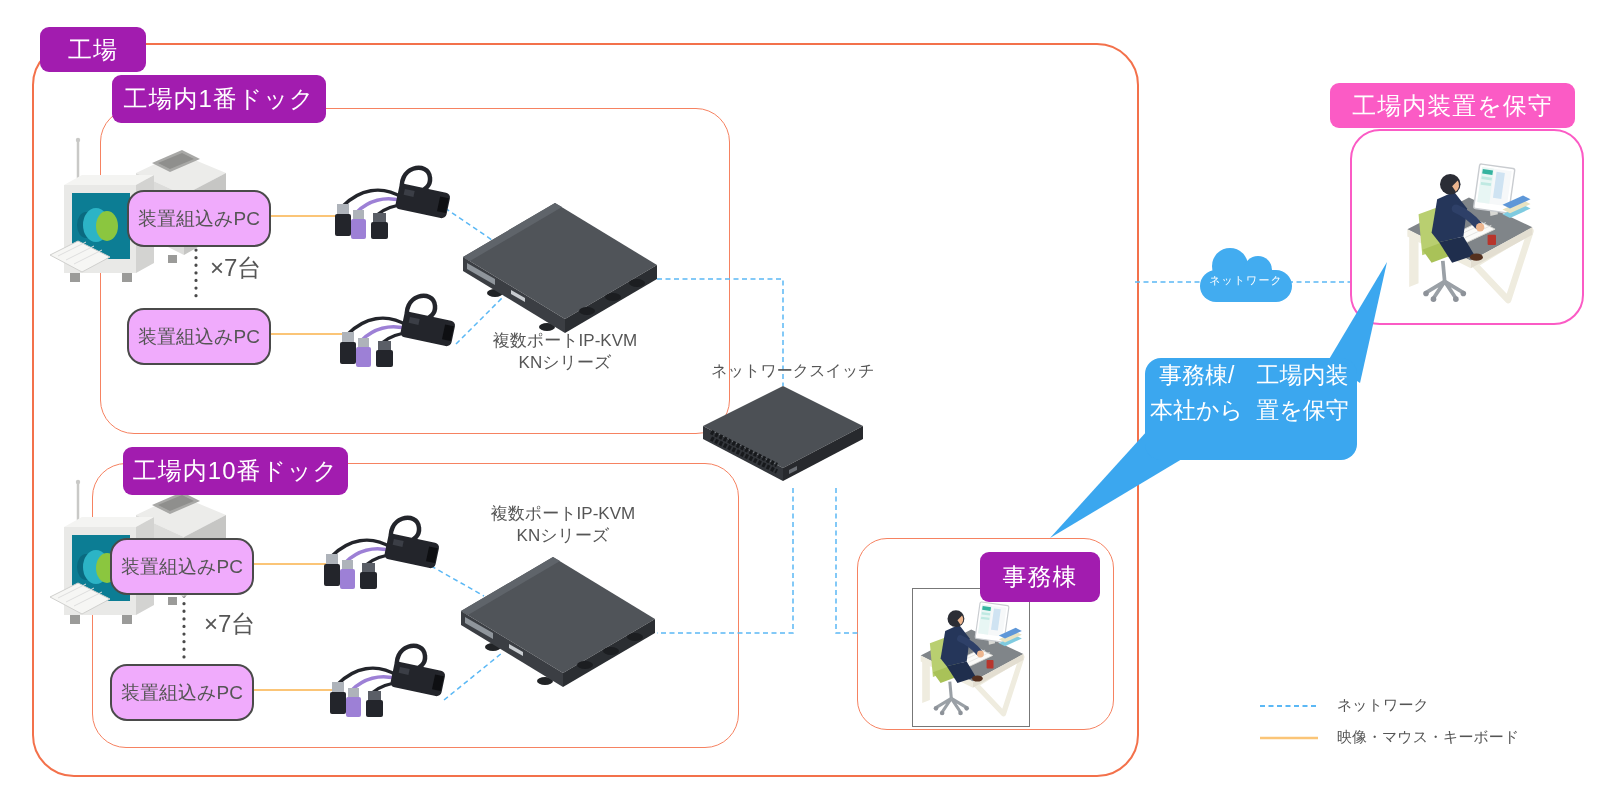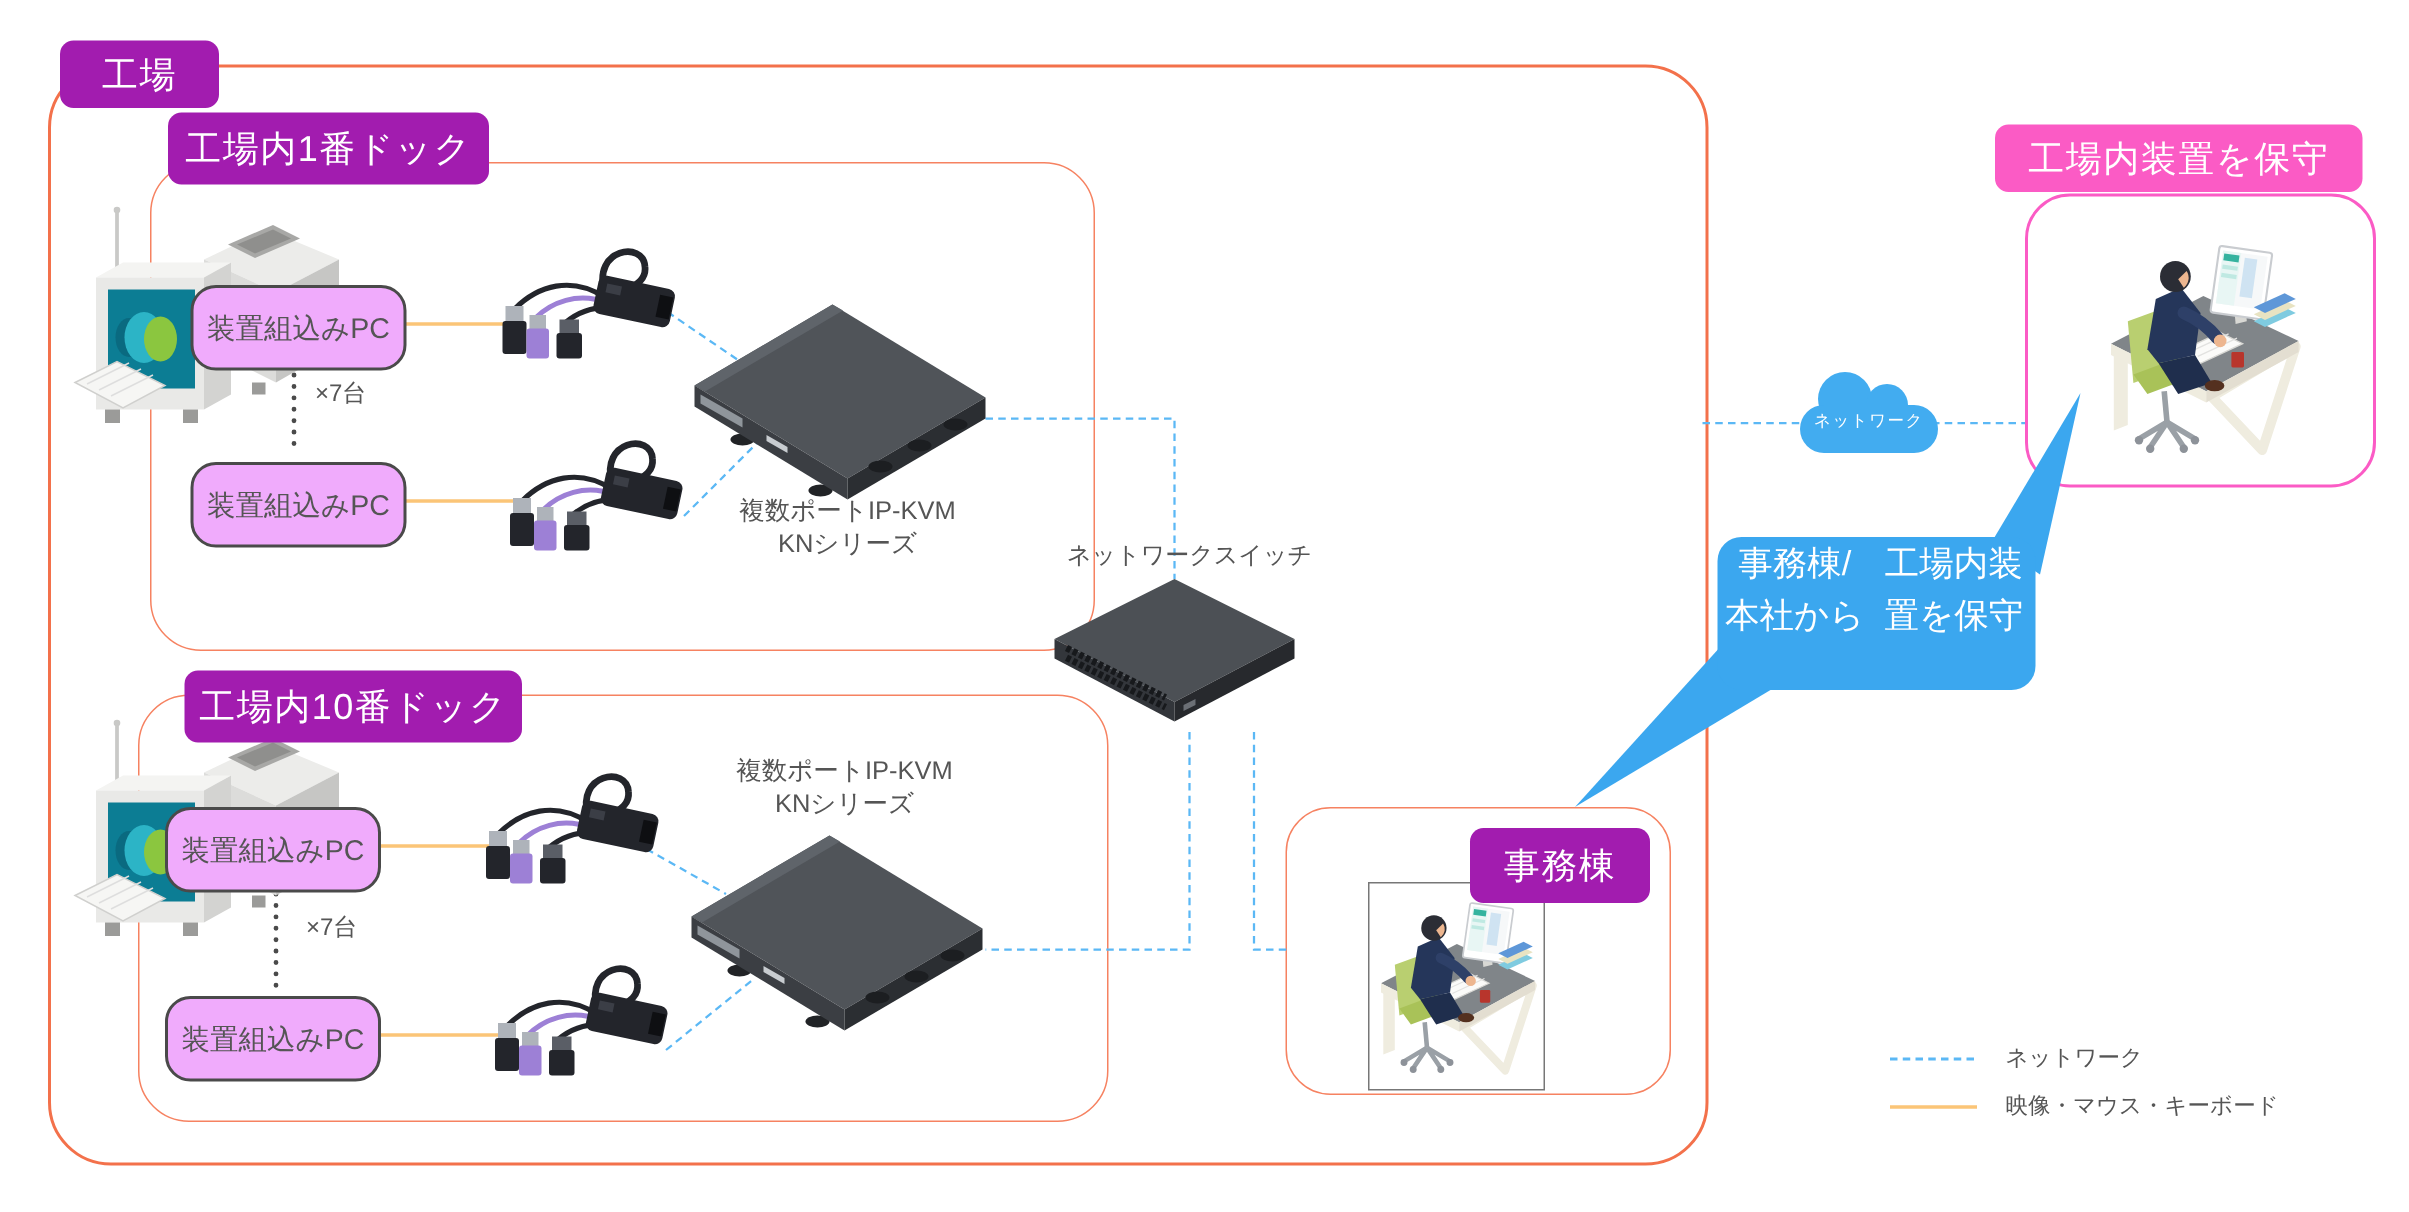--- a/index.html
+++ b/index.html
@@ -11,21 +11,21 @@
   .dock-border{border:1.6px solid #F68261;border-radius:34px;}
   .office-border{border:1.6px solid #F68261;border-radius:30px;}
   .hq-border{border:2.5px solid #FB5BC5;border-radius:30px;}
   .chip{position:absolute;display:flex;align-items:center;justify-content:center;
         background:#a21caf;color:#fff;border-radius:9px;font-size:24px;letter-spacing:1px;}
   .chip.pink{background:#FB5BC5;}
   .pcbox{position:absolute;display:flex;align-items:center;justify-content:center;
          background:#f0abfc;border:2.5px solid #4a4a4a;border-radius:17px;
          color:#555;font-size:19px;width:140px;height:53px;}
   .devlabel{position:absolute;text-align:center;color:#555;font-size:17px;line-height:1.3;}
-  .mult{position:absolute;color:#555;font-size:16px;}
+  .mult{position:absolute;color:#555;font-size:24px;}
   .bubble{position:absolute;left:1145px;top:358px;width:212px;height:102px;background:#3BA7EF;
           border-radius:16px;color:#fff;font-size:23px;line-height:1.5;text-align:center;
           display:flex;flex-direction:row;justify-content:center;}
   .cloud-label{position:absolute;color:#fff;font-size:11px;text-align:center;letter-spacing:1px;}
   .legend-label{position:absolute;color:#555;font-size:15px;}
   .imgframe{position:absolute;background:#fff;border:1.5px solid #777;box-sizing:border-box;}
   svg{display:block;}
 </style>
 </head>
 <body>

